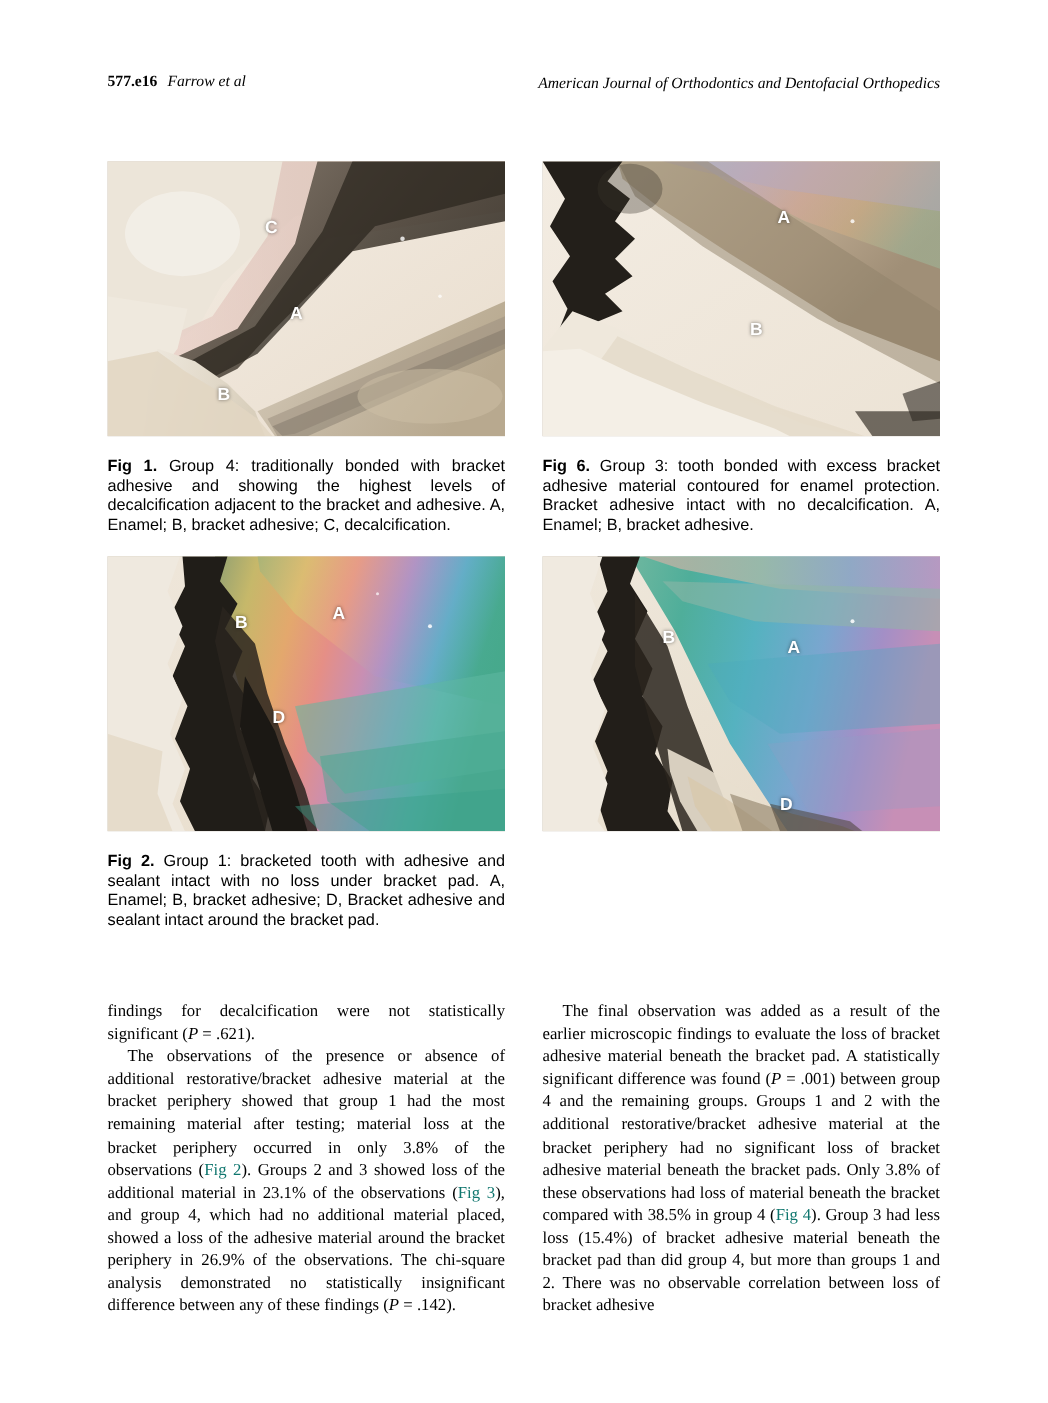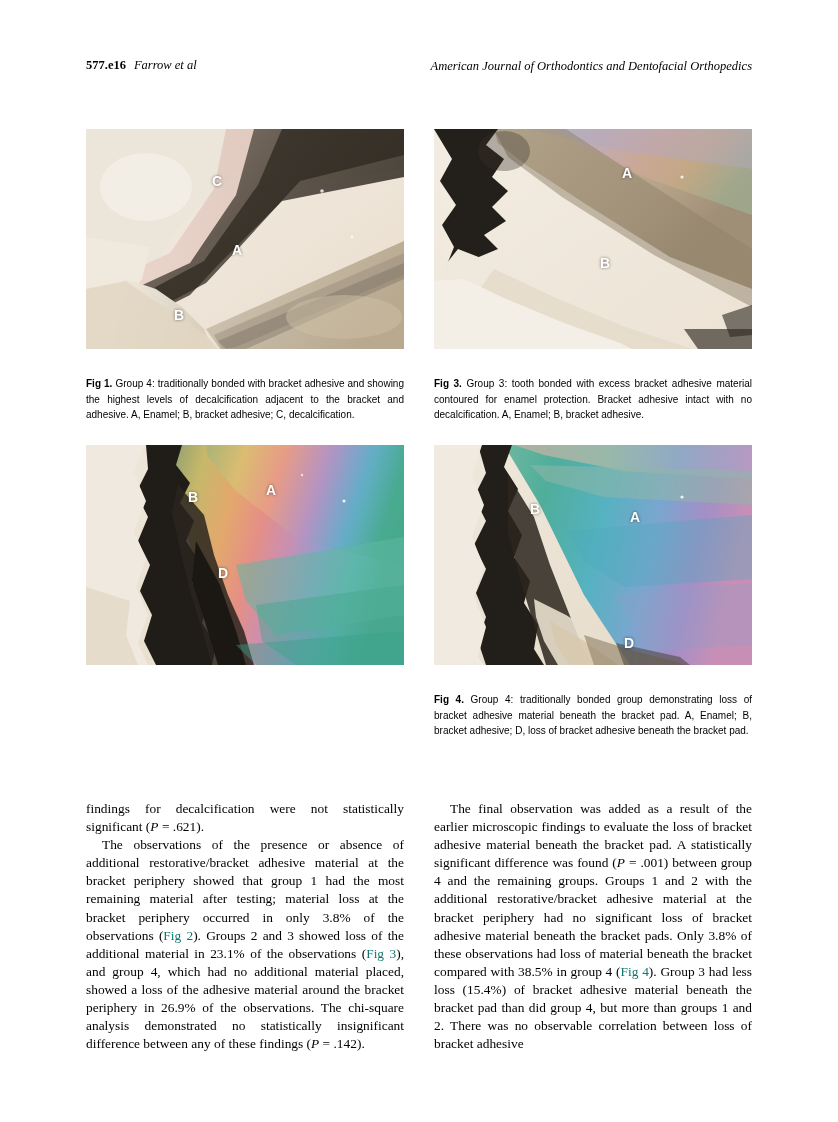--- a/index.html
+++ b/index.html
@@ -71,24 +71,24 @@
     position: absolute;
     color: #ffffff;
     font-family: "Liberation Sans", sans-serif;
     font-weight: bold;
     font-size: 14px;
     text-shadow: 0 0 3px rgba(0,0,0,0.55);
     letter-spacing: 0.5px;
   }
   .figcap {
     font-family: "Liberation Sans", sans-serif;
-    font-size: 10px;
+    font-size: 13px;
     line-height: 15.6px;
     text-align: justify;
-    margin-top: 27px;
+    margin-top: 16px;
     width: 318px;
   }
   .figcap b { font-weight: bold; }
 
   
   .bodycol {
     position: absolute;
     top: 800px;
     width: 318px;
     font-size: 13.4px;
@@ -208,21 +208,21 @@
         <path d="M0 152 L30 150 L72 170 L130 194 L186 214 L198 220 L0 220 Z" fill="#f4efe6"></path>
         <path d="M250 200 L318 200 L318 220 L264 220 Z" fill="#3b342c" opacity="0.7"></path>
         <path d="M288 186 L318 176 L318 206 L296 208 Z" fill="#2c2720" opacity="0.6"></path>
         <ellipse cx="70" cy="22" rx="26" ry="20" fill="#3a332b" opacity="0.35"></ellipse>
         <circle cx="248" cy="48" r="1.6" fill="#ffffff" opacity="0.8"></circle>
       </svg>
       <span class="tag" style="left:188px; top:36px;">A</span>
       <span class="tag" style="left:166px; top:126px;">B</span>
     </div>
     <div class="figcap">
-      <b>Fig 3.</b>
+      <b>Fig 6.</b>
       <span>Group 3: tooth bonded with excess bracket adhesive material contoured for enamel protection. Bracket adhesive intact with no decalcification. A, Enamel; B, bracket adhesive.</span>
     </div>
   </div>
 
   <div class="figcol-left" style="top:445px;">
     <div class="figure-img">
       <svg class="mg" viewBox="0 0 318 220" preserveAspectRatio="none">
         <defs>
           <linearGradient id="g2bg" x1="0" y1="0" x2="1" y2="1">
             <stop offset="0%" stop-color="#efe7db"></stop>
@@ -257,20 +257,24 @@
         <path d="M110 96 L134 140 L150 186 L160 220 L132 220 L120 180 L106 136 Z" fill="#1b1814"></path>
         <path d="M0 0 L58 0 L48 28 L60 56 L48 86 L60 114 L50 142 L62 170 L52 198 L62 220 L0 220 Z" fill="#efe9df"></path>
         <path d="M0 142 L44 156 L40 190 L52 220 L0 220 Z" fill="#e6dccb"></path>
         <path d="M150 200 L318 186 L318 220 L170 220 Z" fill="#3a9f8a" opacity="0.45"></path>
         <circle cx="258" cy="56" r="1.6" fill="#ffffff" opacity="0.85"></circle>
         <circle cx="216" cy="30" r="1.2" fill="#ffffff" opacity="0.7"></circle>
       </svg>
       <span class="tag" style="left:102px; top:44px;">B</span>
       <span class="tag" style="left:180px; top:37px;">A</span>
       <span class="tag" style="left:132px; top:120px;">D</span>
+    </div>
+    <div class="figcap">
+      <b>Fig 2.</b>
+      <span>Group 1: bracketed tooth with adhesive and sealant intact with no loss under bracket pad. A, Enamel; B, bracket adhesive; D, Bracket adhesive and sealant intact around the bracket pad.</span>
     </div>
   </div>
 
   <div class="figcol-right" style="top:445px;">
     <div class="figure-img">
       <svg class="mg" viewBox="0 0 318 220" preserveAspectRatio="none">
         <defs>
           <linearGradient id="g4bg" x1="0" y1="0" x2="1" y2="1">
             <stop offset="0%" stop-color="#efe8dc"></stop>
             <stop offset="100%" stop-color="#e5dac8"></stop>
@@ -302,24 +306,20 @@
         <path d="M100 154 L132 170 L164 190 L186 206 L196 220 L124 220 L110 196 L102 172 Z" fill="#e8dfce" opacity="0.9"></path>
         <path d="M116 176 L150 196 L176 214 L184 220 L136 220 L122 200 Z" fill="#d8c9ae" opacity="0.9"></path>
         <path d="M150 190 L200 206 L240 216 L250 220 L160 220 Z" fill="#8e7f66" opacity="0.6"></path>
         <path d="M182 198 L246 212 L256 220 L190 220 Z" fill="#4a4136" opacity="0.55"></path>
         <circle cx="248" cy="52" r="1.6" fill="#ffffff" opacity="0.85"></circle>
       </svg>
       <span class="tag" style="left:96px; top:56px;">B</span>
       <span class="tag" style="left:196px; top:64px;">A</span>
       <span class="tag" style="left:190px; top:190px;">D</span>
     </div>
-    <div class="figcap">
-      <b>Fig 4.</b>
-      <span>Group 4: traditionally bonded group demonstrating loss of bracket adhesive material beneath the bracket pad. A, Enamel; B, bracket adhesive; D, loss of bracket adhesive beneath the bracket pad.</span>
-    </div>
   </div>
 
   <div class="bodycol" style="left:86px;">
     <p>findings for decalcification were not statistically significant (<span class="ital">P</span> = .621).</p>
     <p class="ind">The observations of the presence or absence of additional restorative/bracket adhesive material at the bracket periphery showed that group 1 had the most remaining material after testing; material loss at the bracket periphery occurred in only 3.8% of the observations (<span class="ref">Fig 2</span>). Groups 2 and 3 showed loss of the additional material in 23.1% of the observations (<span class="ref">Fig 3</span>), and group 4, which had no additional material placed, showed a loss of the adhesive material around the bracket periphery in 26.9% of the observations. The chi-square analysis demonstrated no statistically insignificant difference between any of these findings (<span class="ital">P</span> = .142).</p>
   </div>
 
   <div class="bodycol" style="left:434px;">
     <p class="ind">The final observation was added as a result of the earlier microscopic findings to evaluate the loss of bracket adhesive material beneath the bracket pad. A statistically significant difference was found (<span class="ital">P</span> = .001) between group 4 and the remaining groups. Groups 1 and 2 with the additional restorative/bracket adhesive material at the bracket periphery had no significant loss of bracket adhesive material beneath the bracket pads. Only 3.8% of these observations had loss of material beneath the bracket compared with 38.5% in group 4 (<span class="ref">Fig 4</span>). Group 3 had less loss (15.4%) of bracket adhesive material beneath the bracket pad than did group 4, but more than groups 1 and 2. There was no observable correlation between loss of bracket adhesive</p>
   </div>

